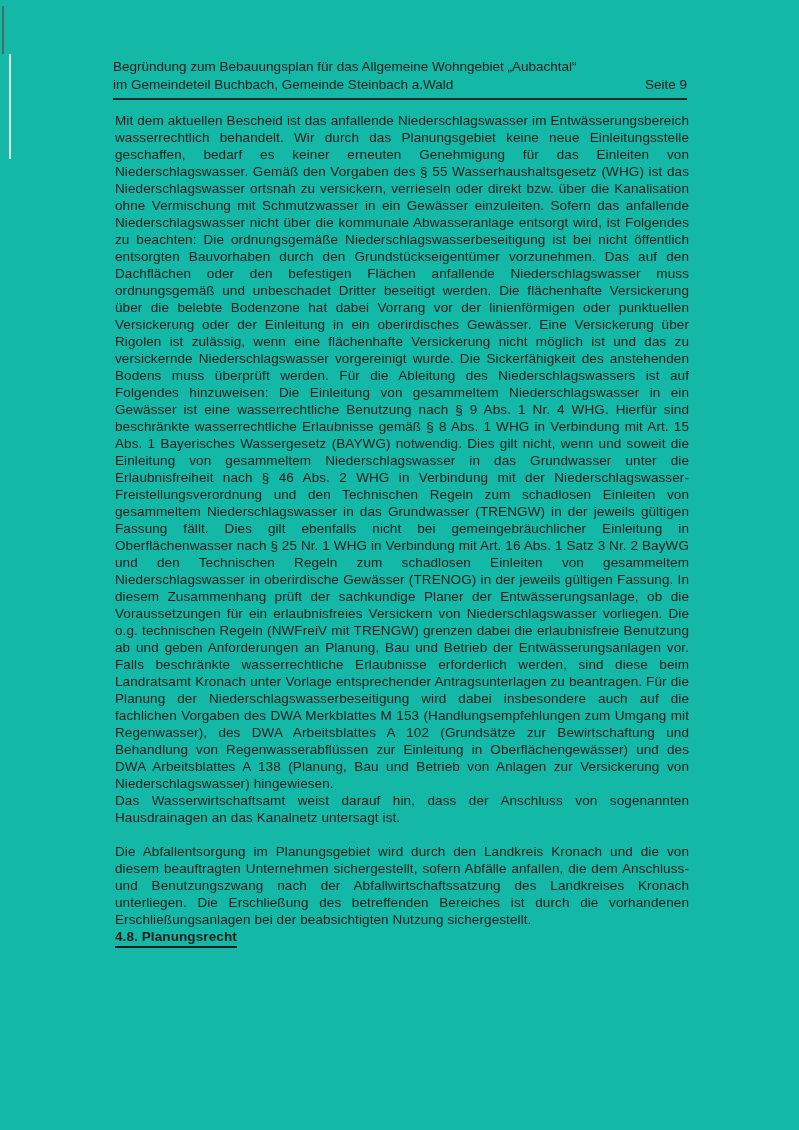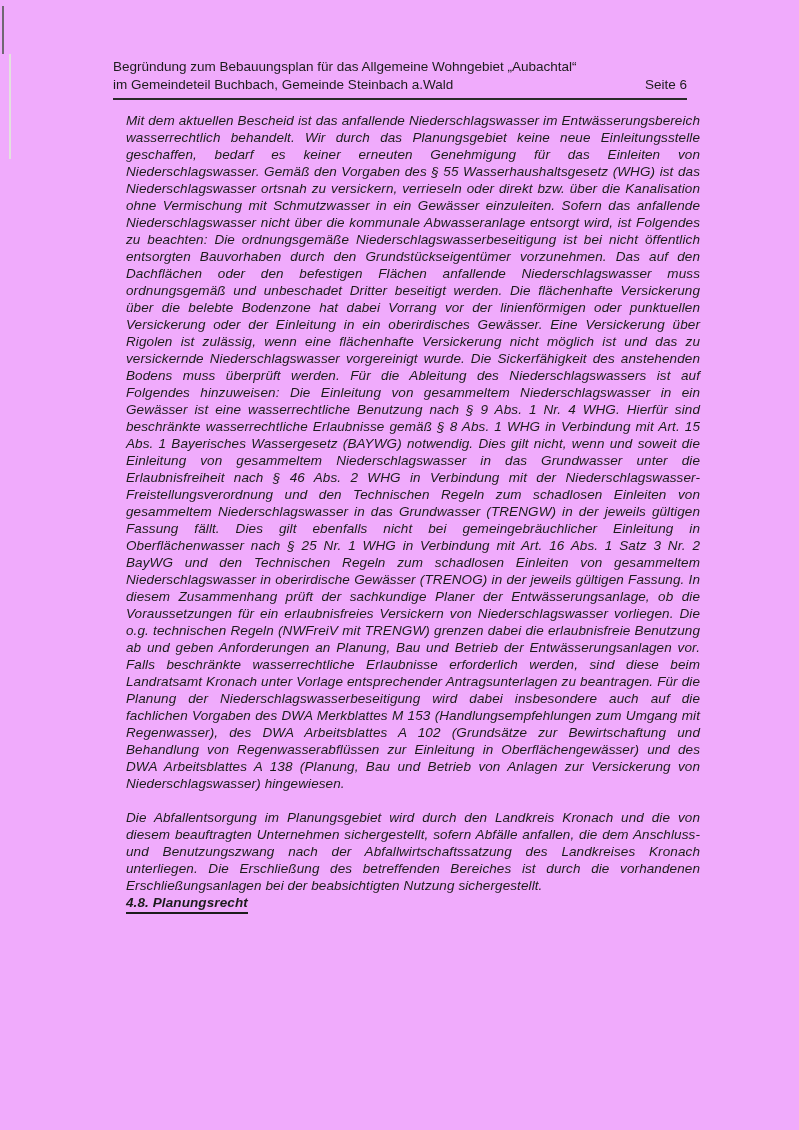--- a/index.html
+++ b/index.html
@@ -4,21 +4,21 @@
 <style>
   html, body {
     margin: 0;
     padding: 0;
     background: #ffffff;
   }
   .page {
     position: relative;
     width: 799px;
     height: 1130px;
-    background: #f0abfc;
+    background: #14b8a6;
     overflow: hidden;
     font-family: "Liberation Sans", sans-serif;
     color: #1c1c1c;
     -webkit-font-smoothing: antialiased;
   }
   
   .scan-line {
     position: absolute;
     left: 2px;
     top: 6px;
@@ -45,27 +45,26 @@
     border-bottom: 2px solid #2a2a2a;
     padding-bottom: 4px;
   }
   .header-row {
     display: flex;
     justify-content: space-between;
     align-items: flex-end;
   }
   .content {
     position: absolute;
-    left: 126px;
+    left: 115px;
     top: 112px;
     width: 574px;
     font-size: 13.5px;
     line-height: 17px;
     letter-spacing: 0.1px;
-    font-style: italic;
   }
   .content p {
     margin: 0;
     text-align: justify;
     text-justify: inter-word;
   }
   .para-gap {
     margin-top: 17px !important;
   }
   .section-heading {
@@ -86,26 +85,27 @@
 
 <div class="page">
 
   <div class="scan-line"></div>
   <div class="scan-smudge"></div>
 
   <div class="header">
     <div>Begründung zum Bebauungsplan für das Allgemeine Wohngebiet „Aubachtal“</div>
     <div class="header-row">
       <span>im Gemeindeteil Buchbach, Gemeinde Steinbach a.Wald</span>
-      <span>Seite 6</span>
+      <span>Seite 9</span>
     </div>
   </div>
 
   <div class="content">
     <p>Mit dem aktuellen Bescheid ist das anfallende Niederschlagswasser im Entwässerungsbereich wasserrechtlich behandelt. Wir durch das Planungsgebiet keine neue Einleitungsstelle geschaffen, bedarf es keiner erneuten Genehmigung für das Einleiten von Niederschlagswasser. Gemäß den Vorgaben des § 55 Wasserhaushaltsgesetz (WHG) ist das Niederschlagswasser ortsnah zu versickern, verrieseln oder direkt bzw. über die Kanalisation ohne Vermischung mit Schmutzwasser in ein Gewässer einzuleiten. Sofern das anfallende Niederschlagswasser nicht über die kommunale Abwasseranlage entsorgt wird, ist Folgendes zu beachten: Die ordnungsgemäße Niederschlagswasserbeseitigung ist bei nicht öffentlich entsorgten Bauvorhaben durch den Grundstückseigentümer vorzunehmen. Das auf den Dachflächen oder den befestigen Flächen anfallende Niederschlagswasser muss ordnungsgemäß und unbeschadet Dritter beseitigt werden. Die flächenhafte Versickerung über die belebte Bodenzone hat dabei Vorrang vor der linienförmigen oder punktuellen Versickerung oder der Einleitung in ein oberirdisches Gewässer. Eine Versickerung über Rigolen ist zulässig, wenn eine flächenhafte Versickerung nicht möglich ist und das zu versickernde Niederschlagswasser vorgereinigt wurde. Die Sickerfähigkeit des anstehenden Bodens muss überprüft werden. Für die Ableitung des Niederschlagswassers ist auf Folgendes hinzuweisen: Die Einleitung von gesammeltem Niederschlagswasser in ein Gewässer ist eine wasserrechtliche Benutzung nach § 9 Abs. 1 Nr. 4 WHG. Hierfür sind beschränkte wasserrechtliche Erlaubnisse gemäß § 8 Abs. 1 WHG in Verbindung mit Art. 15 Abs. 1 Bayerisches Wassergesetz (BAYWG) notwendig. Dies gilt nicht, wenn und soweit die Einleitung von gesammeltem Niederschlagswasser in das Grundwasser unter die Erlaubnisfreiheit nach § 46 Abs. 2 WHG in Verbindung mit der Niederschlagswasser-Freistellungsverordnung und den Technischen Regeln zum schadlosen Einleiten von gesammeltem Niederschlagswasser in das Grundwasser (TRENGW) in der jeweils gültigen Fassung fällt. Dies gilt ebenfalls nicht bei gemeingebräuchlicher Einleitung in Oberflächenwasser nach § 25 Nr. 1 WHG in Verbindung mit Art. 16 Abs. 1 Satz 3 Nr. 2 BayWG und den Technischen Regeln zum schadlosen Einleiten von gesammeltem Niederschlagswasser in oberirdische Gewässer (TRENOG) in der jeweils gültigen Fassung. In diesem Zusammenhang prüft der sachkundige Planer der Entwässerungsanlage, ob die Voraussetzungen für ein erlaubnisfreies Versickern von Niederschlagswasser vorliegen. Die o.g. technischen Regeln (NWFreiV mit TRENGW) grenzen dabei die erlaubnisfreie Benutzung ab und geben Anforderungen an Planung, Bau und Betrieb der Entwässerungsanlagen vor. Falls beschränkte wasserrechtliche Erlaubnisse erforderlich werden, sind diese beim Landratsamt Kronach unter Vorlage entsprechender Antragsunterlagen zu beantragen. Für die Planung der Niederschlagswasserbeseitigung wird dabei insbesondere auch auf die fachlichen Vorgaben des DWA Merkblattes M 153 (Handlungsempfehlungen zum Umgang mit Regenwasser), des DWA Arbeitsblattes A 102 (Grundsätze zur Bewirtschaftung und Behandlung von Regenwasserabflüssen zur Einleitung in Oberflächengewässer) und des DWA Arbeitsblattes A 138 (Planung, Bau und Betrieb von Anlagen zur Versickerung von Niederschlagswasser) hingewiesen.</p>
+    <p>Das Wasserwirtschaftsamt weist darauf hin, dass der Anschluss von sogenannten Hausdrainagen an das Kanalnetz untersagt ist.</p>
     <p class="para-gap">Die Abfallentsorgung im Planungsgebiet wird durch den Landkreis Kronach und die von diesem beauftragten Unternehmen sichergestellt, sofern Abfälle anfallen, die dem Anschluss- und Benutzungszwang nach der Abfallwirtschaftssatzung des Landkreises Kronach unterliegen. Die Erschließung des betreffenden Bereiches ist durch die vorhandenen Erschließungsanlagen bei der beabsichtigten Nutzung sichergestellt.</p>
 
     <p class="section-heading">
       <span>4.8. Planungsrecht</span>
     </p>
 
   </div>
 
 </div>
 

